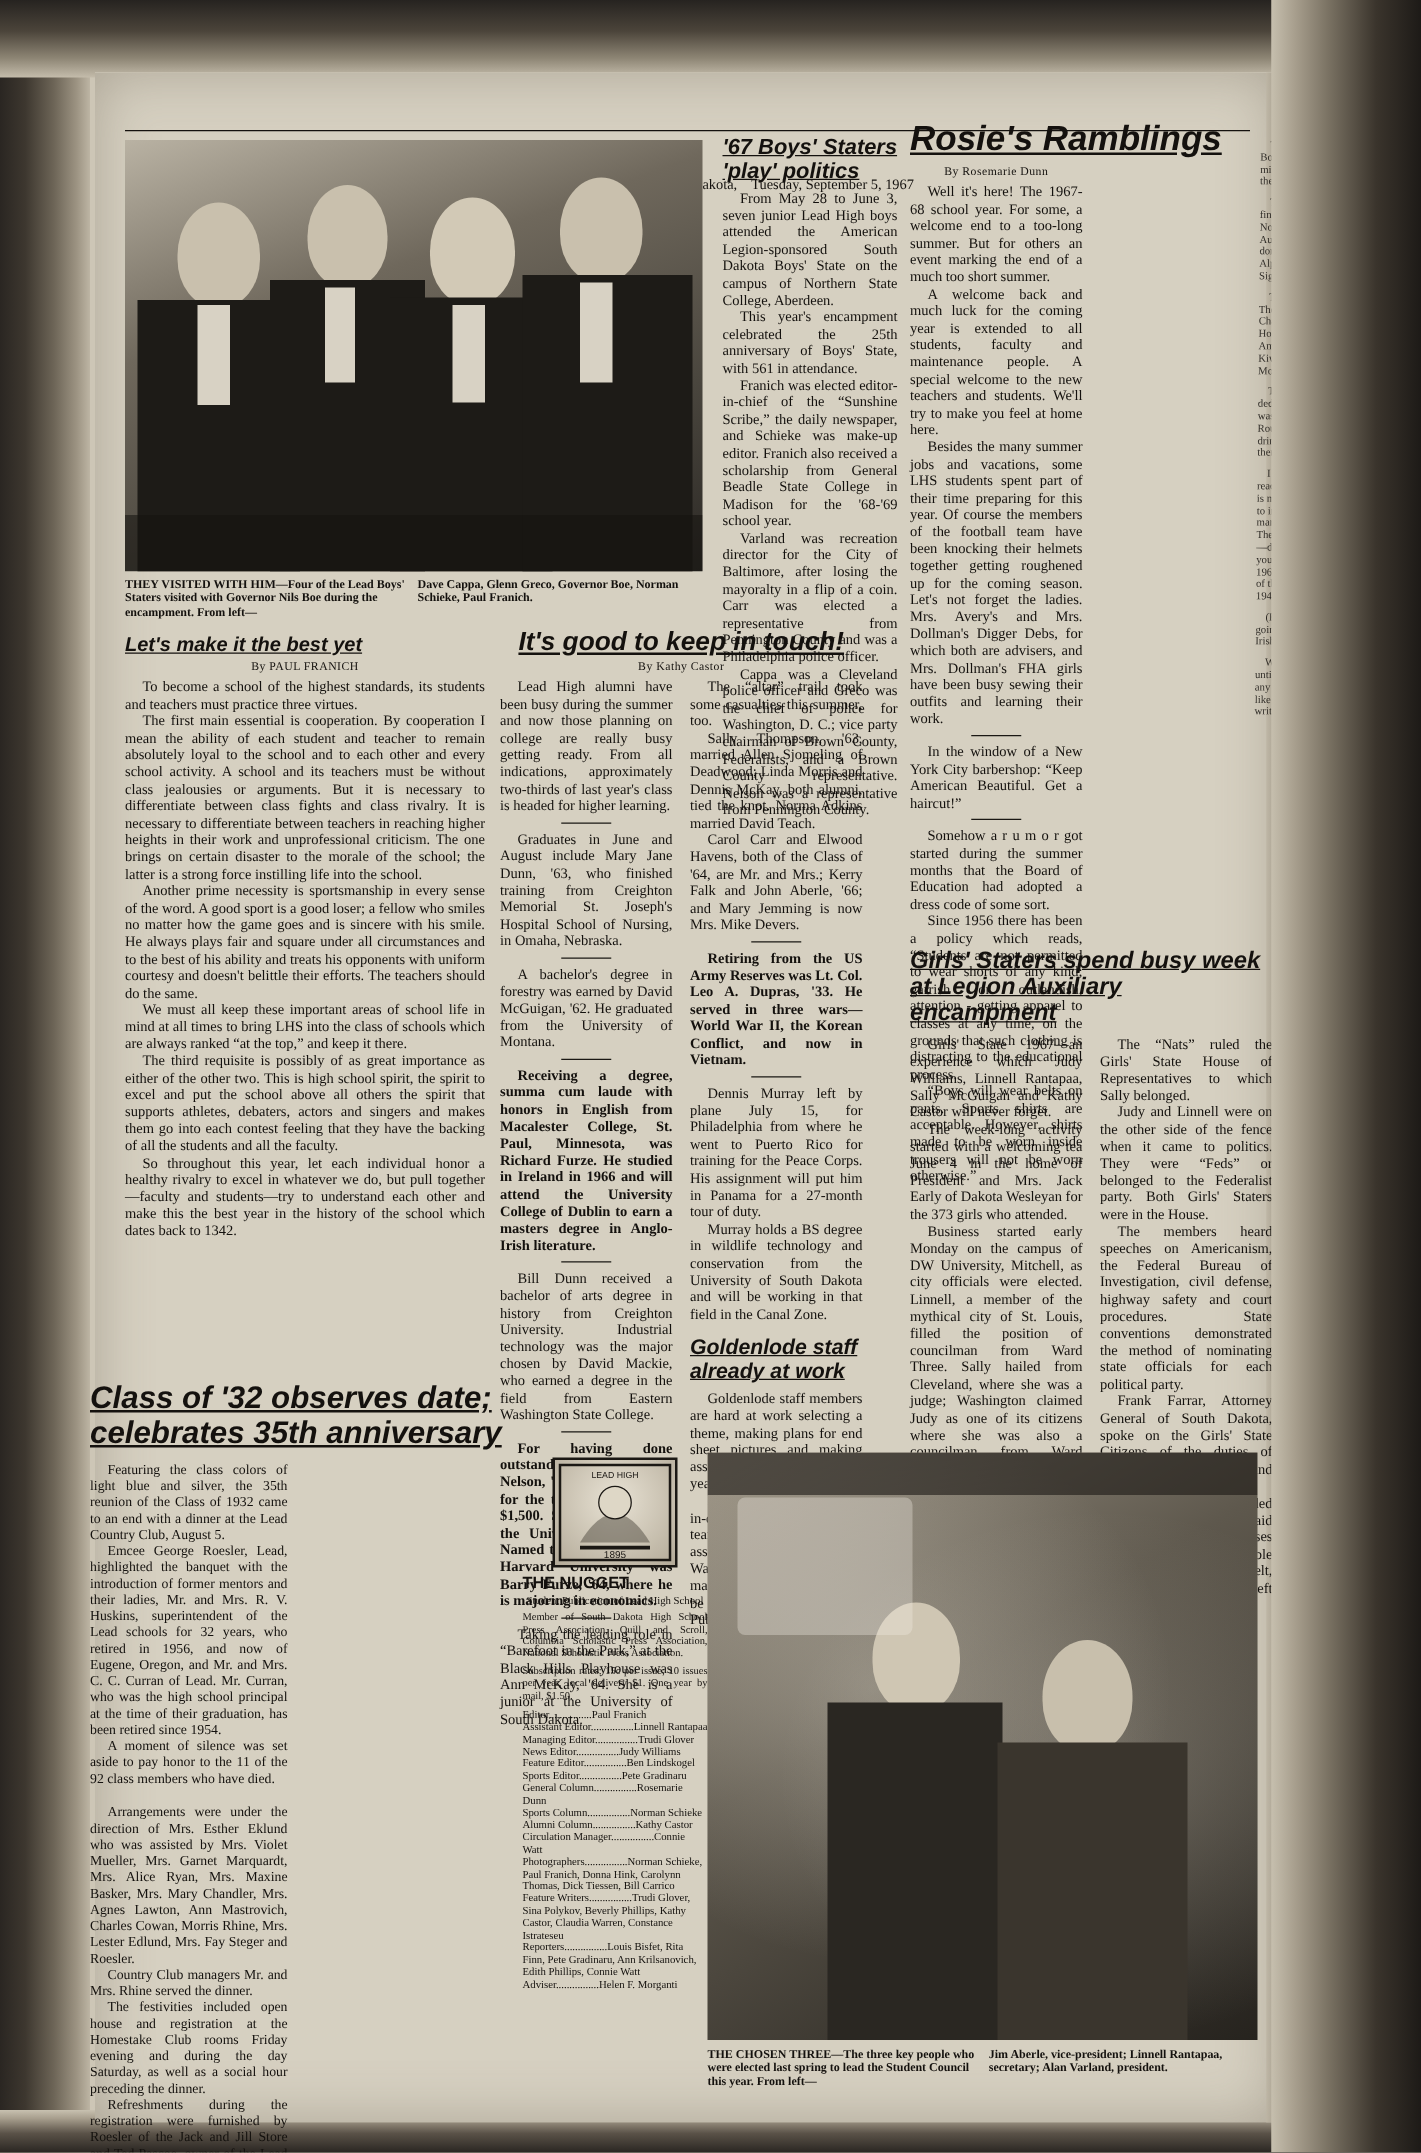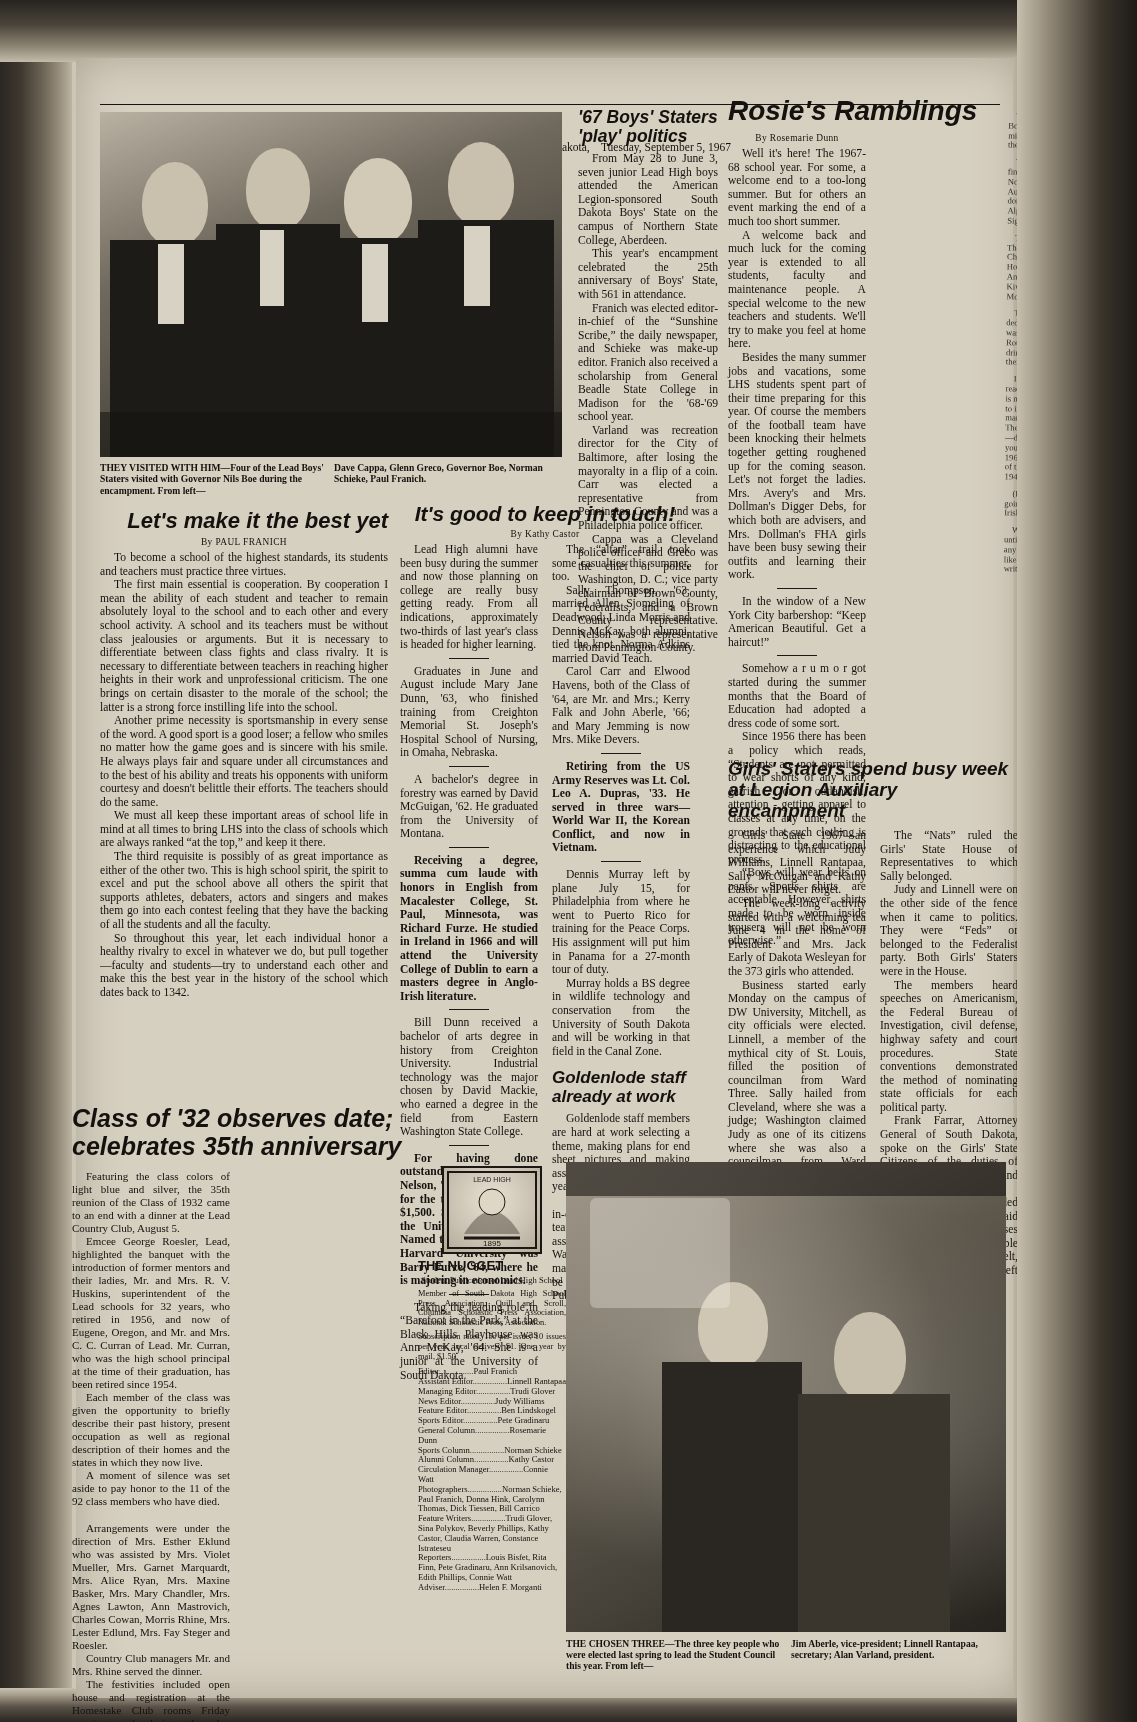--- a/index.html
+++ b/index.html
@@ -41,21 +41,21 @@
     background:linear-gradient(160deg,#b9b2a3,#6f685c 35%,#4a463e 70%,#2c2925);
     overflow:hidden;}
   .ph-head{position:absolute;border-radius:50% 50% 46% 46%;background:#c9c0ad;}
   .ph-suit{position:absolute;background:#1d1b17;}
   .ph-shirt{position:absolute;background:#d8d2c4;}
   #cap1{position:absolute;left:100px;top:462px;width:462px;font-size:9.6px;
     font-weight:bold;line-height:11.4px;display:flex;gap:6px;}
   #cap1 .c{flex:1;}
 
   
-  .head-script{font-family:"Liberation Sans", sans-serif;font-style:italic;font-weight:bold;}
+  .head-script{font-family:"Liberation Sans", sans-serif;font-style:italic;font-weight:bold;text-decoration:underline;}
   .byline{font-size:9.4px;text-align:center;letter-spacing:.4px;margin:3px 0 4px;}
 
   
   .lead{font-weight:bold;}
 
   .divider{width:40px;border-top:1px solid #1b1814;margin:6px auto;}
 
   
   #nugget{position:absolute;left:418px;top:1166px;width:148px;}
   #nugget .logo{width:96px;height:84px;margin:0 auto;border:2px solid #1b1814;
@@ -109,21 +109,21 @@
     <div class="ph-suit" style="left:318px;top:108px;width:136px;height:238px;"></div>
     <div class="ph-shirt" style="left:364px;top:114px;width:26px;height:80px;"></div>
     <div style="position:absolute;left:0;top:300px;width:462px;height:45px;background:rgba(20,18,15,.55);"></div>
   </div>
   <div id="cap1">
     <span class="c">THEY VISITED WITH HIM—Four of the Lead Boys' Staters visited with Governor Nils Boe during the encampment.  From left—</span>
     <span class="c">Dave Cappa, Glenn Greco, Governor Boe, Norman Schieke, Paul Franich.</span>
   </div>
 
   <div class="col" style="left:100px;top:508px;width:288px;">
-    <div class="head-script" style="font-size:22px;text-align:right;">Let's make it the best yet</div>
+    <div class="head-script" style="font-size:16px;text-align:left;">Let's make it the best yet</div>
     <div class="byline">By PAUL FRANICH</div>
     <div class="body">
       <p>To become a school of the highest standards, its students and teachers must practice three virtues.</p>
       <p>The first main essential is cooperation.  By cooperation I mean the ability of each student and teacher to remain absolutely loyal to the school and to each other and every school activity.  A school and its teachers must be without class jealousies or arguments.  But it is necessary to differentiate between class fights and class rivalry.  It is necessary to differentiate between teachers in reaching higher heights in their work and unprofessional criticism.  The one brings on certain disaster to the morale of the school; the latter is a strong force instilling life into the school.</p>
       <p>Another prime necessity is sportsmanship in every sense of the word.  A good sport is a good loser; a fellow who smiles no matter how the game goes and is sincere with his smile.  He always plays fair and square under all circumstances and to the best of his ability and treats his opponents with uniform courtesy and doesn't belittle their efforts.  The teachers should do the same.</p>
       <p>We must all keep these important areas of school life in mind at all times to bring LHS into the class of schools which are always ranked “at the top,” and keep it there.</p>
       <p>The third requisite is possibly of as great importance as either of the other two. This is high school spirit, the spirit to excel and put the school above all others the spirit that supports athletes, debaters, actors and singers and makes them go into each contest feeling that they have the backing of all the students and all the faculty.</p>
       <p>So throughout this year, let each individual honor a healthy rivalry to excel in whatever we do, but pull together—faculty and students—try to understand each other and make this the best year in the history of the school which dates back to 1342.</p>
     </div>
   </div>
@@ -220,21 +220,20 @@
     </div>
   </div>
 
   <div class="col" style="left:60px;top:1104px;width:352px;">
     <div class="head-script" style="font-size:25px;line-height:28px;margin-left:12px;">Class of '32 observes date;</div>
     <div class="head-script" style="font-size:25px;line-height:28px;margin-left:12px;">celebrates 35th anniversary</div>
     <div style="display:flex;gap:14px;margin:10px 0 0 12px;flex-direction:column;">
       <div class="body" style="width:158px;font-size:11px;line-height:13px;">
         <p>Featuring the class colors of light blue and silver, the 35th reunion of the Class of 1932 came to an end with a dinner at the Lead Country Club, August 5.</p>
         <p>Emcee George Roesler, Lead, highlighted the banquet with the introduction of former mentors and their ladies, Mr. and Mrs. R. V. Huskins, superintendent of the Lead schools for 32 years, who retired in 1956, and now of Eugene, Oregon, and Mr. and Mrs. C. C. Curran of Lead. Mr. Curran, who was the high school principal at the time of their graduation, has been retired since 1954.</p>
-        <p>Each member of the class was given the opportunity to briefly describe their past history, present occupation as well as regional description of their homes and the states in which they now live.</p>
         <p>A moment of silence was set aside to pay honor to the 11 of the 92 class members who have died.</p>
       </div>
       <div class="body" style="width:158px;font-size:11px;line-height:13px;">
         <p>Arrangements were under the direction of Mrs. Esther Eklund who was assisted by Mrs. Violet Mueller, Mrs. Garnet Marquardt, Mrs. Alice Ryan, Mrs. Maxine Basker, Mrs. Mary Chandler, Mrs. Agnes Lawton, Ann Mastrovich, Charles Cowan, Morris Rhine, Mrs. Lester Edlund, Mrs. Fay Steger and Roesler.</p>
         <p>Country Club managers Mr. and Mrs. Rhine served the dinner.</p>
         <p>The festivities included open house and registration at the Homestake Club rooms Friday evening and during the day Saturday, as well as a social hour preceding the dinner.</p>
         <p>Refreshments during the registration were furnished by Roesler of the Jack and Jill Store and Ted Pascoe, owner of the Lead City Bakery.</p>
         <p>Dancing completed the evening.  Plans are being formulated for another reunion probably for the Golden Anniversary.</p>
       </div>
     </div>

